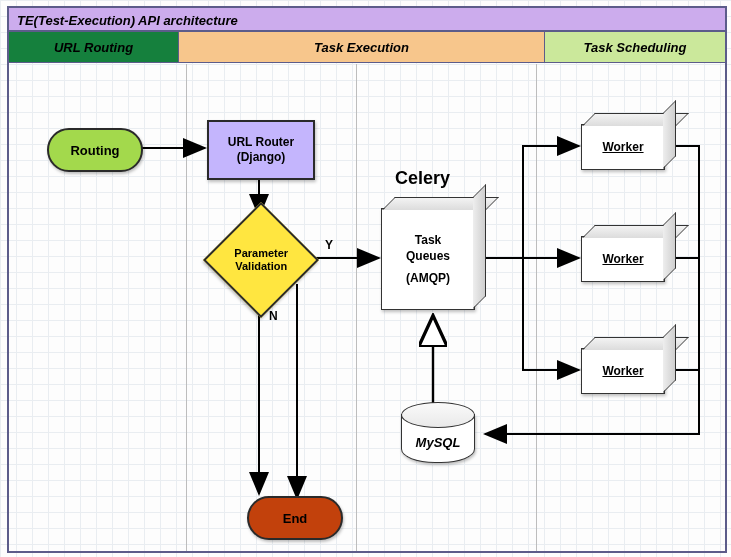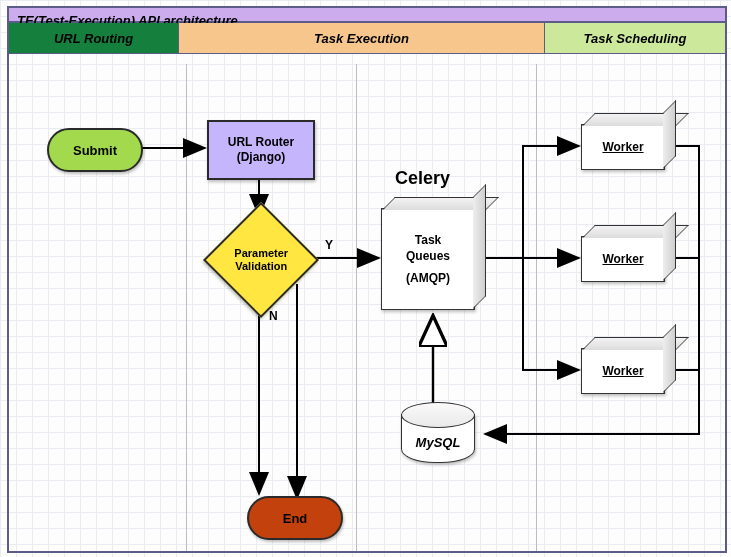--- a/index.html
+++ b/index.html
@@ -11,21 +11,21 @@
       linear-gradient(#e9edf1 1px,transparent 1px),
       linear-gradient(90deg,#e9edf1 1px,transparent 1px);
     background-size:16px 16px;
     position:relative;
   }
   .frame{
     position:absolute;left:7px;top:6px;width:716px;height:543px;
     border:2px solid #5c5c8a;
   }
   .title-bar{
-    height:15px;border-bottom:2px solid #5c5c8a;
+    height:24px;border-bottom:2px solid #5c5c8a;
     background:#ccaced;color:#000;font-weight:700;font-style:italic;
     font-size:13px;padding:5px 8px;box-sizing:border-box;
   }
   .cols{height:30px;display:flex;border-bottom:1px solid #5c5c8a}
   .col{
     border-right:1px solid #5c5c8a;
     font-weight:700;font-style:italic;font-size:13px;
     display:flex;align-items:center;justify-content:center;
     box-sizing:border-box;
   }
@@ -152,21 +152,21 @@
     <path d="M478 196 H516 V196 H572" fill="none" stroke="#000" stroke-width="2" marker-end="url(#ah)"></path>
     <path d="M478 196 H516 V308 H572" fill="none" stroke="#000" stroke-width="2" marker-end="url(#ah)"></path>
 
     <path d="M668 84  H692 V372 H478" fill="none" stroke="#000" stroke-width="2" marker-end="url(#ah)"></path>
     <line x1="668" y1="196" x2="692" y2="196" stroke="#000" stroke-width="2"></line>
     <line x1="668" y1="308" x2="692" y2="308" stroke="#000" stroke-width="2"></line>
 
     <line x1="426" y1="344" x2="426" y2="256" stroke="#000" stroke-width="2.4" marker-end="url(#ahOpen)"></line>
   </svg>
 
-  <div class="pill" style="left:40px;top:66px">Submit</div>
+  <div class="pill" style="left:40px;top:66px">Routing</div>
 
   <div class="box" style="left:200px;top:58px;width:104px;height:56px">
     <div>
       <span>URL Router</span><br>
       <span>(Django)</span>
     </div>
   </div>
 
   <div class="diamond" style="left:213px;top:157px">
     <div class="diamond-label">

